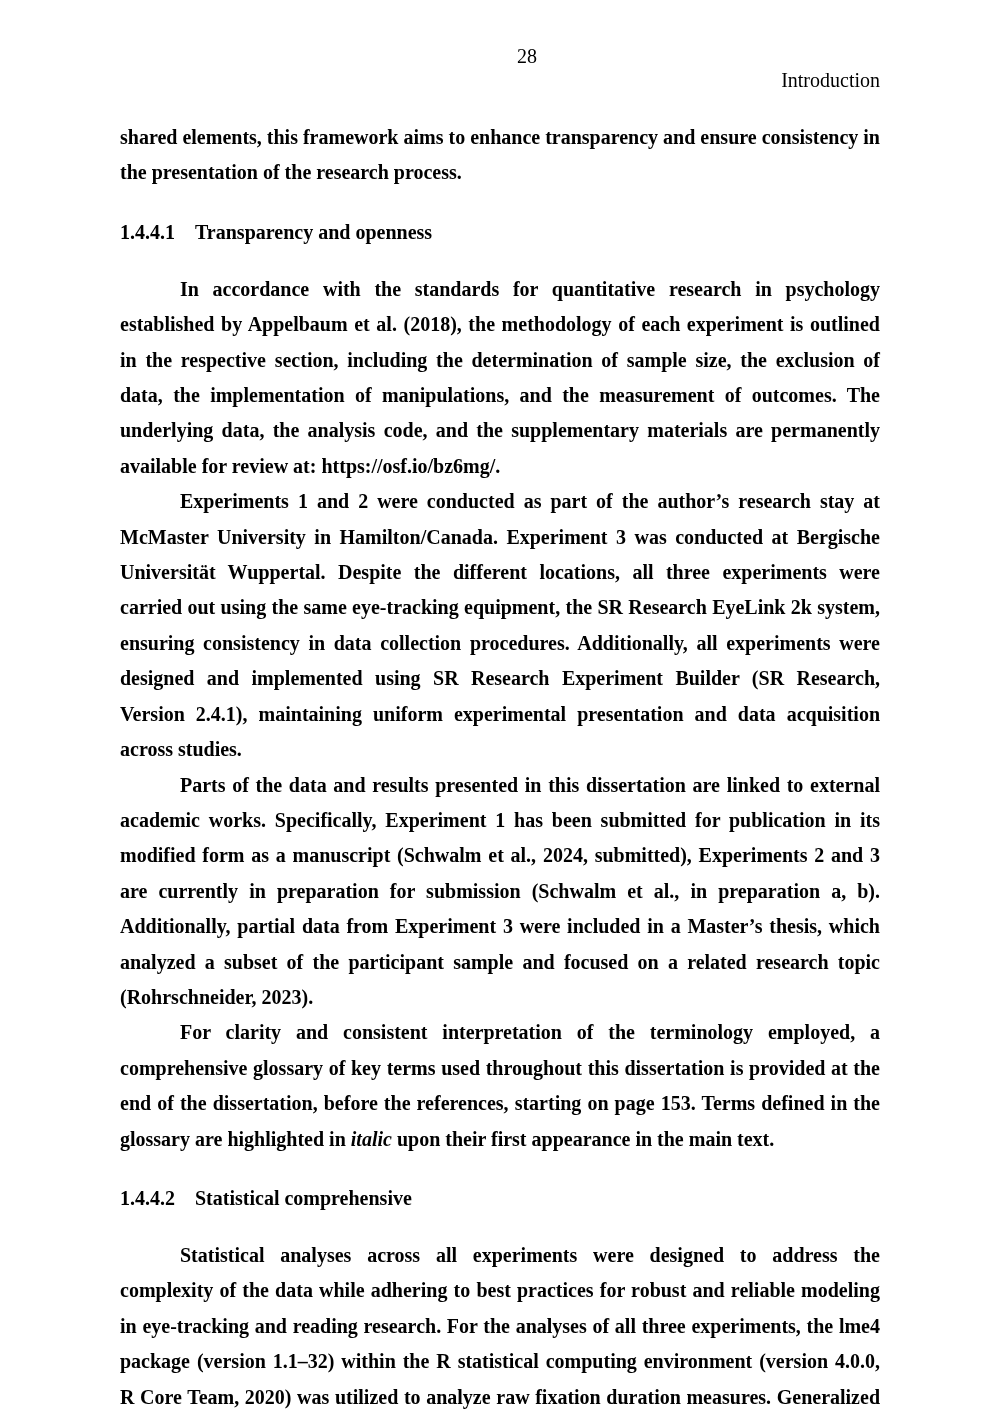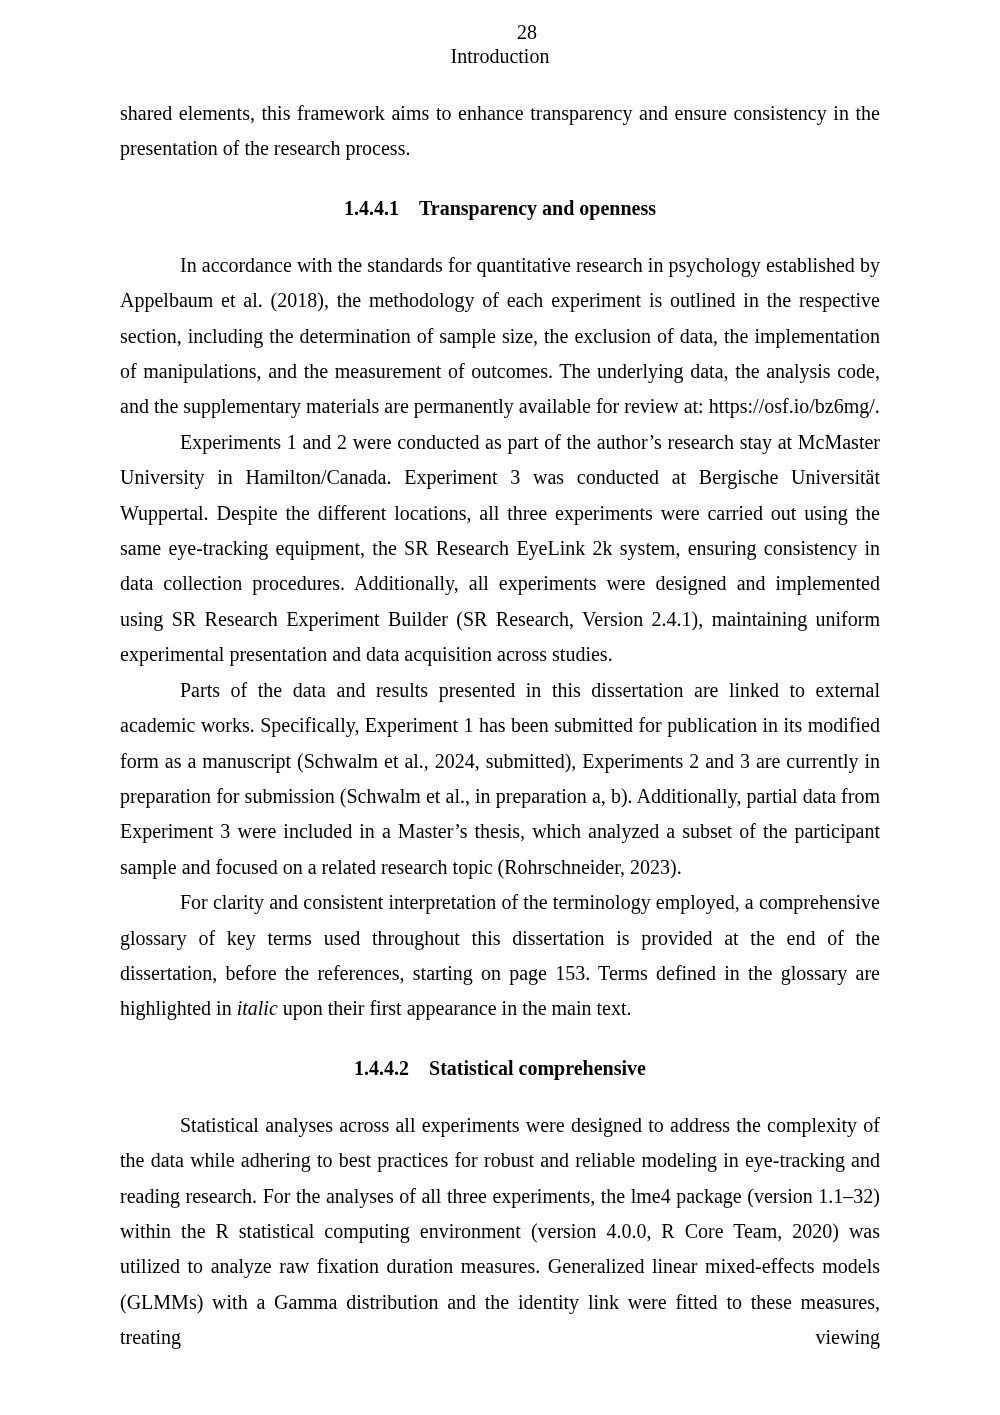--- a/index.html
+++ b/index.html
@@ -11,58 +11,59 @@
     width: 1000px;
     height: 1415px;
     overflow: hidden;
     color: #000000;
     font-family: "Liberation Serif", "DejaVu Serif", serif;
   }
   .page {
     box-sizing: border-box;
     width: 1000px;
     height: 1415px;
-    padding: 20px 120px 30px 120px;
+    padding: 44px 120px 30px 120px;
     background: #ffffff;
   }
   .page-number {
     font-size: 20px;
     line-height: 24px;
     text-align: center;
     position: relative;
     left: 27px;
   }
   .running-head {
     font-size: 20px;
     line-height: 24px;
-    text-align: center;
+    text-align: right;
   }
   .content {
     margin-top: 28px;
     font-size: 20px;
     line-height: 35.4px;
     text-align: justify;
   }
   .para {
     margin: 0;
     padding: 0;
+    font-weight: bold;
   }
   .para.indent {
     text-indent: 60px;
   }
   .para.fill-last {
     text-align-last: justify;
   }
   .heading {
     font-size: 20px;
     line-height: 28px;
     font-weight: 700;
     margin: 27px 0 26px 0;
     padding: 0;
-    text-align: center;
+    text-align: left;
   }
   .heading-number {
     display: inline-block;
     margin-right: 20px;
   }
   .italic {
     font-style: italic;
   }
 </style>
 </head>

